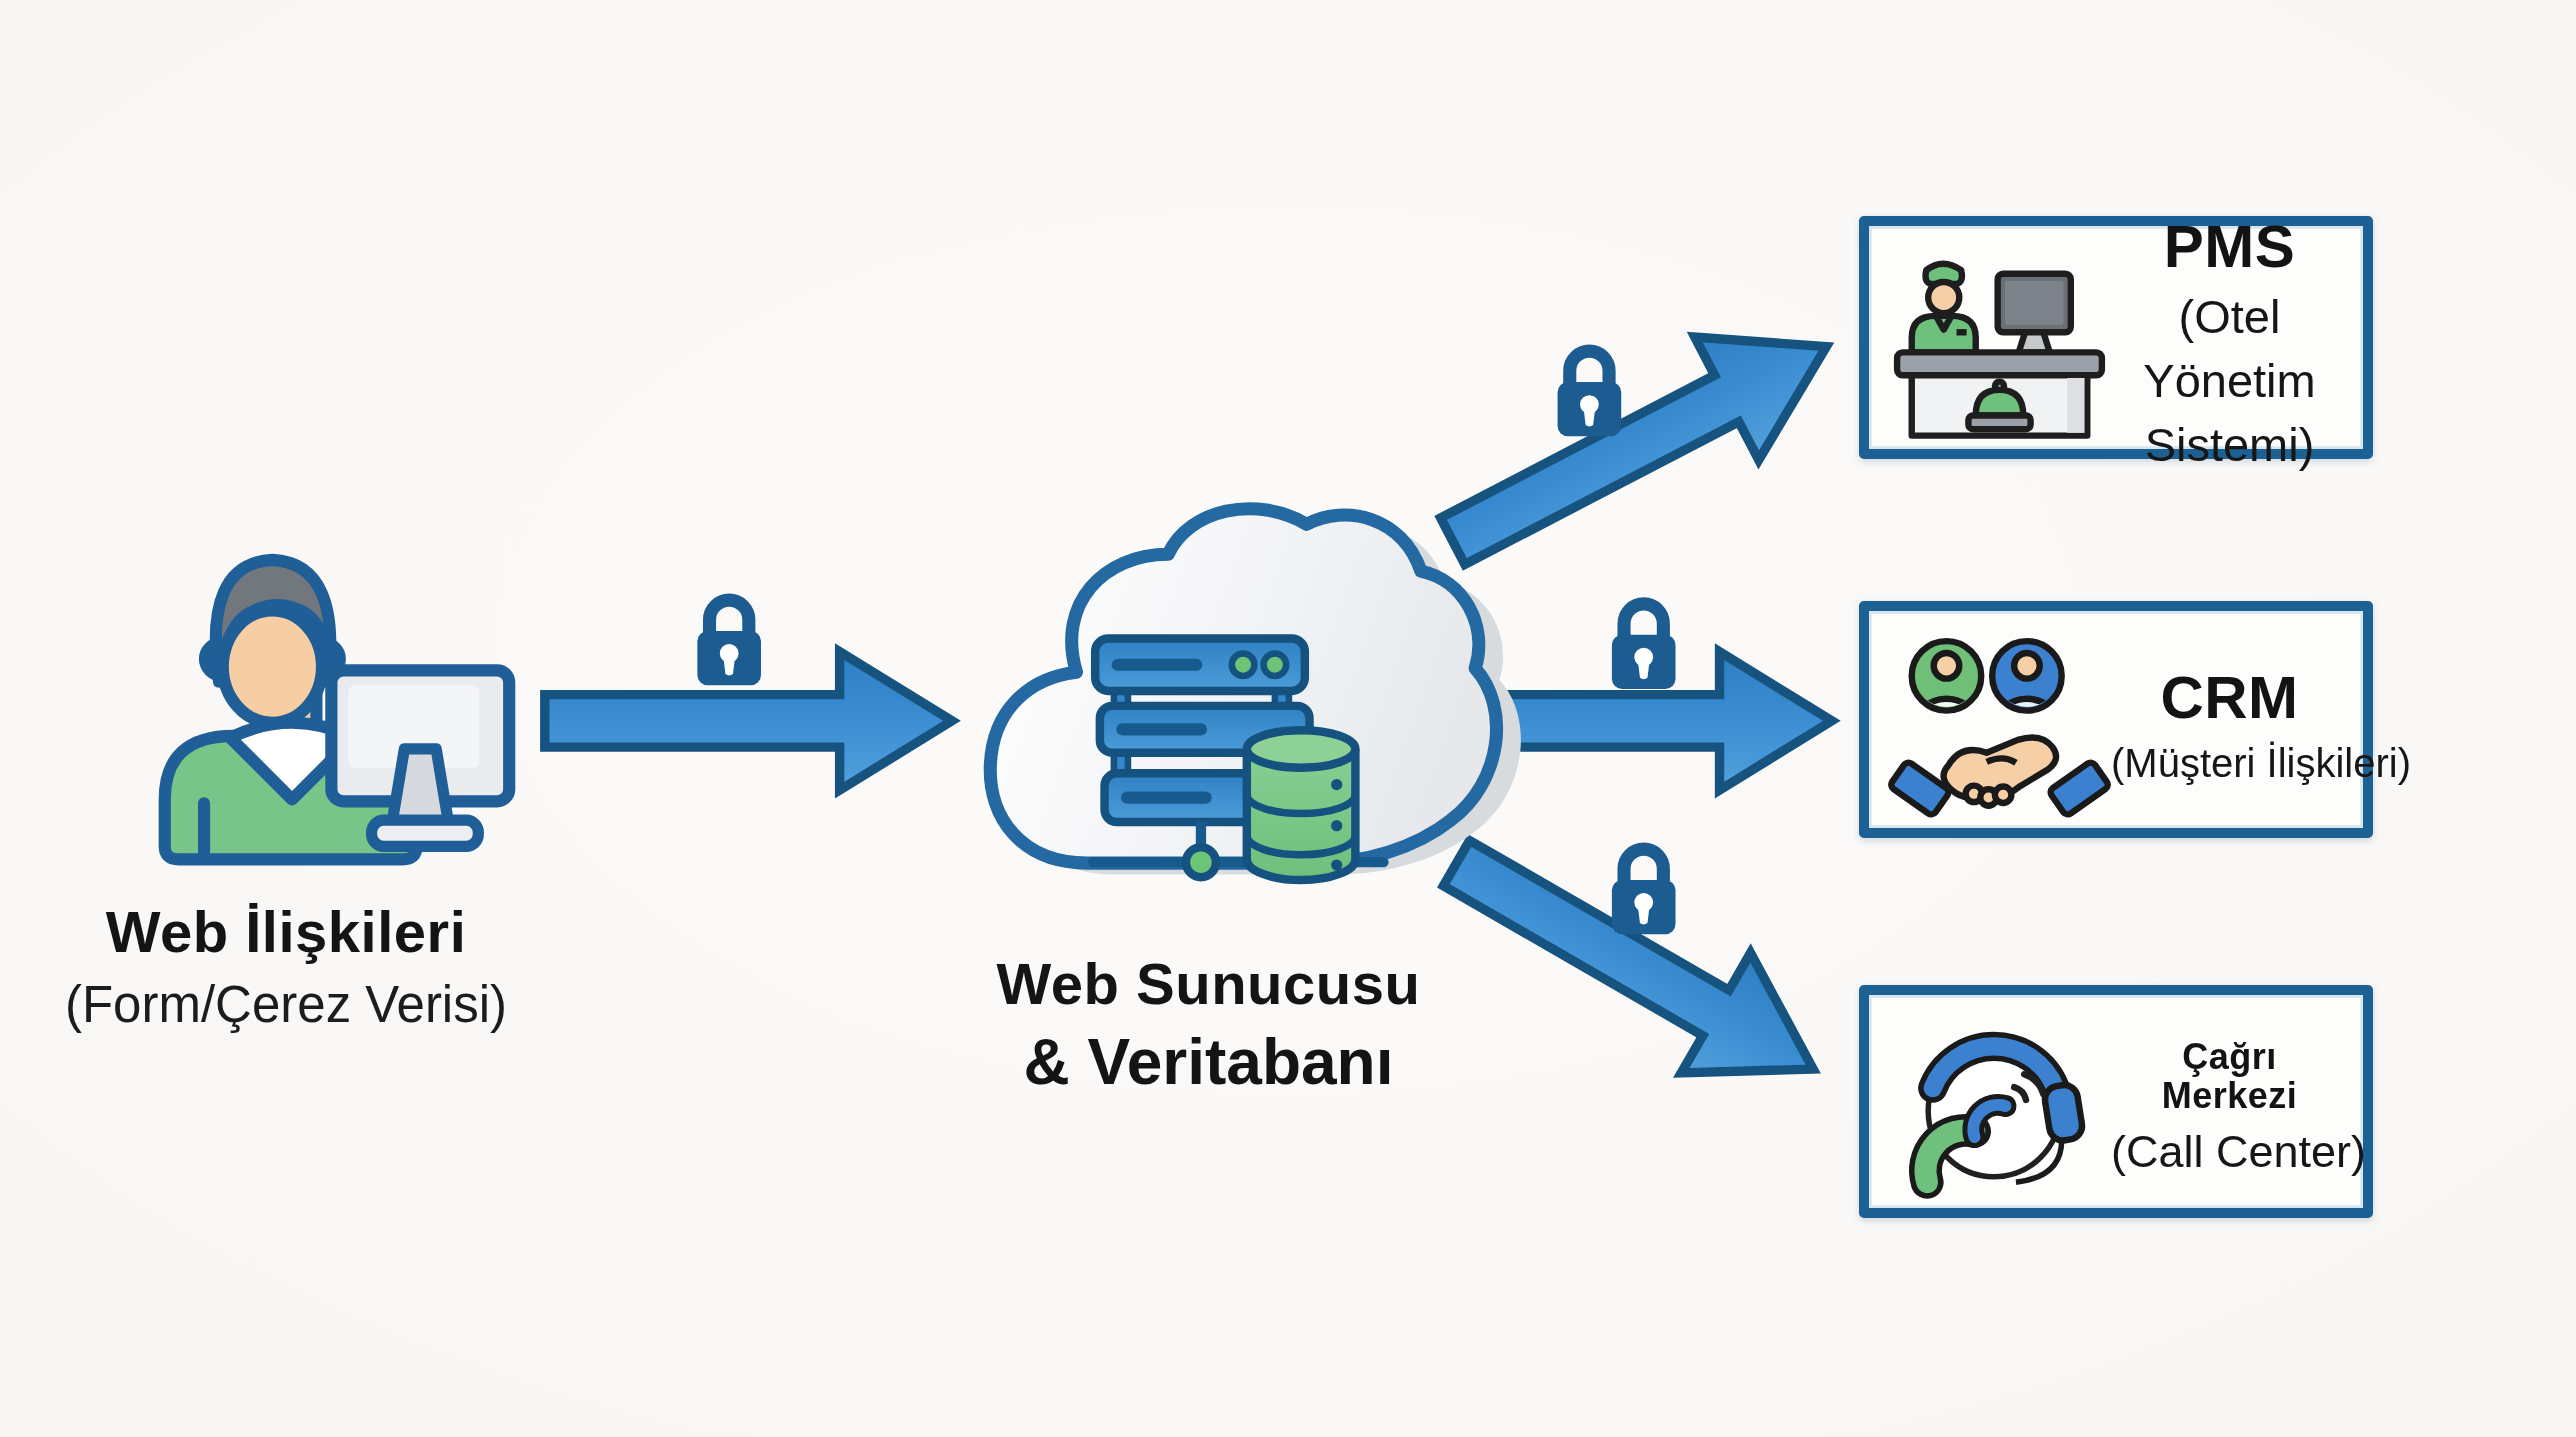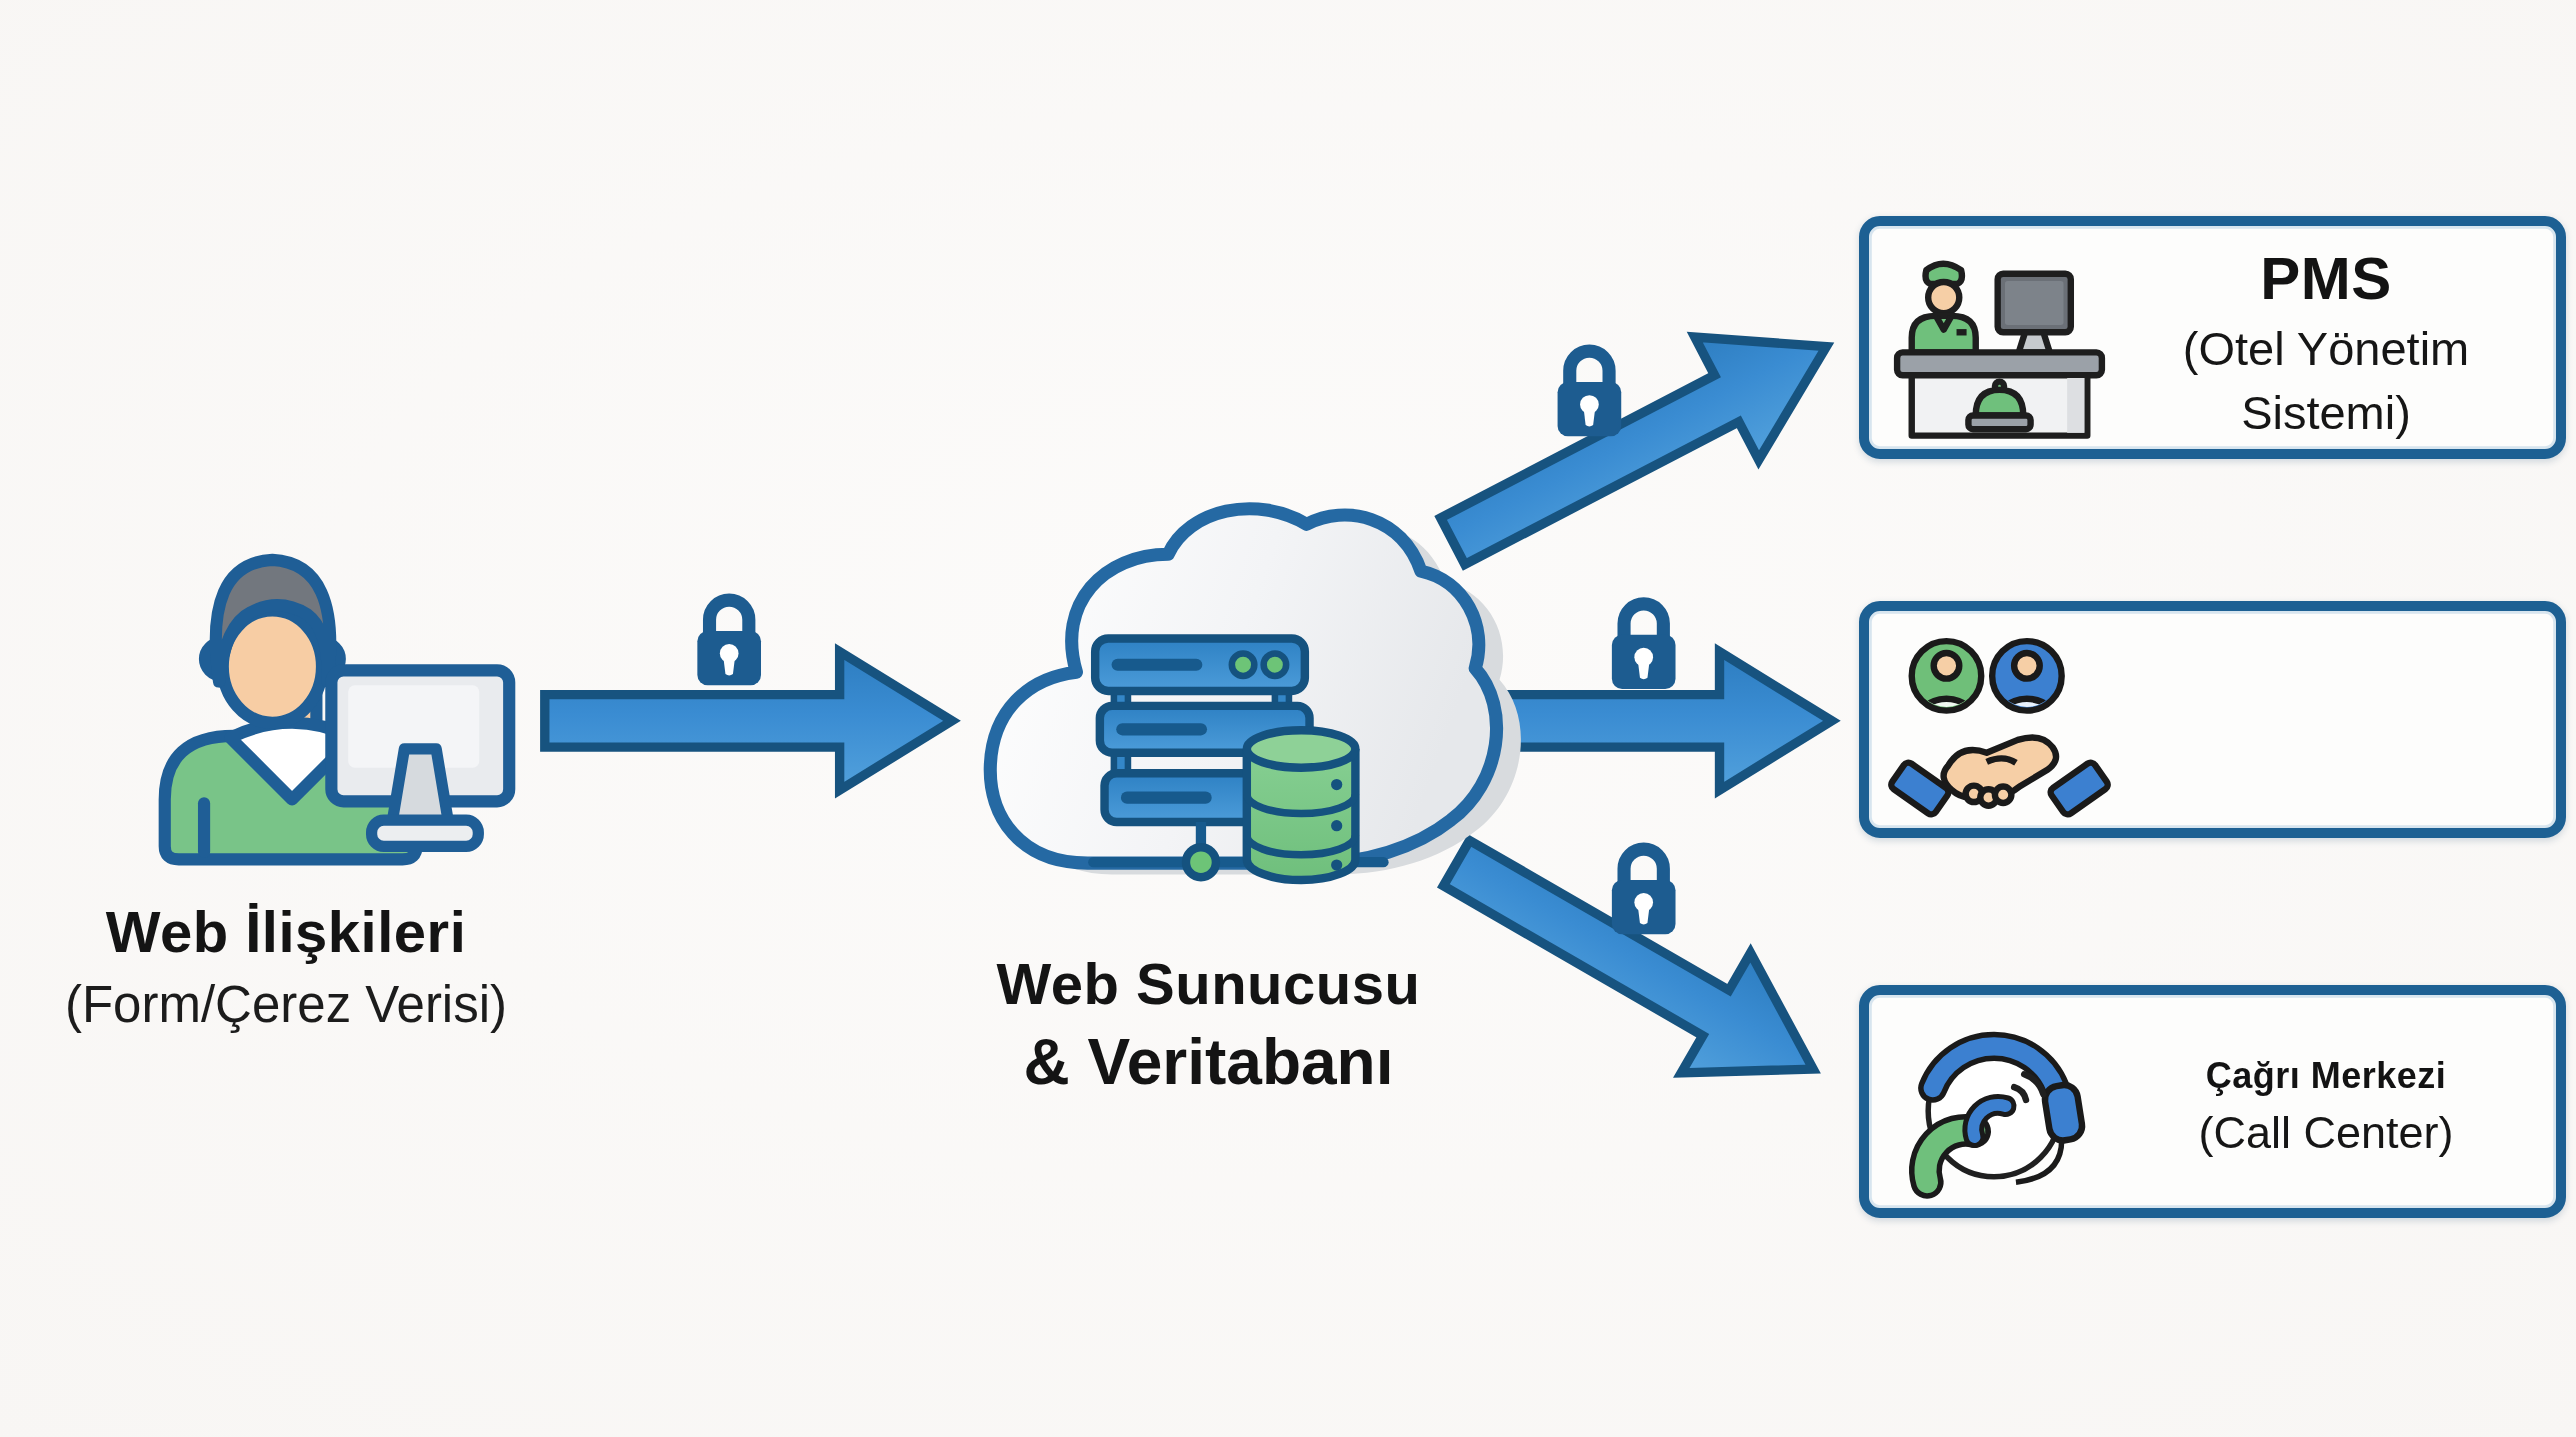--- a/index.html
+++ b/index.html
@@ -18,25 +18,25 @@
   .node-label .l1 { font-weight: bold; font-size: 58px; line-height: 1.12; letter-spacing: 0.5px; }
   .node-label .l2 { font-size: 51px; line-height: 1.2; margin-top: 9.4px; color: #1c1c1c; }
   .node-label .l2.bold { font-weight: bold; font-size: 64px; margin-top: 7.5px; color: #141414; }
   #visitor-label { left: 17px;  top: 900px; width: 538px; }
   #server-label  { left: 972px; top: 952px; width: 473px; }
 
   
   .sys-box {
     position: absolute;
     left: 1859px;
-    width: 707px;
+    width: 514px;
     box-sizing: border-box;
     background: #fdfdfc;
     border: 10.3px solid #1d6093;
-    border-radius: 21px;
+    border-radius: 5px;
     box-shadow: 0 2.8px 7.5px rgba(25, 70, 110, 0.18), inset 0 0 0 2.8px rgba(130, 175, 210, 0.30);
     display: flex;
     align-items: center;
     padding: 16px 15px 0 19px;
   }
   #box-pms { top: 216px;  height: 243px; }
   #box-crm { top: 601px;  height: 237px; }
   #box-cc  { top: 985px; height: 233px; }
   .box-icon { width: 223px; height: 192px; flex: 0 0 auto; }
   .box-text { flex: 1 1 auto; text-align: center; color: #131313; min-width: 0; }
@@ -230,20 +230,24 @@
         <g transform="translate(226,158) rotate(-35)">
           <rect x="-52" y="-17" width="58" height="34" rx="6" fill="#3c80d0"></rect>
         </g>
         <path d="M 64 146 Q 78 122 106 132 L 140 118 Q 166 110 178 126 Q 188 140 172 151 L 142 169 Q 124 184 102 177 Q 82 186 68 173 Q 52 159 64 146 Z" fill="#f6cfa6" stroke-linejoin="round"></path>
         <circle cx="92" cy="177" r="9" fill="#f6cfa6"></circle>
         <circle cx="108" cy="181" r="9" fill="#f6cfa6"></circle>
         <circle cx="124" cy="178" r="9" fill="#f6cfa6"></circle>
         <path d="M 106 142 Q 124 134 138 143" fill="none"></path>
       </g>
     </svg>
+    <div class="box-text">
+      <div class="box-title">CRM</div>
+      <div class="box-sub">(Müşteri İlişkileri)</div>
+    </div>
   </div>
 
   <div class="sys-box" id="box-cc">
     <svg class="box-icon" viewBox="0 0 240 210">
       <circle cx="114" cy="106" r="72" fill="#ffffff" stroke="#202020" stroke-width="6"></circle>
       <path d="M 47 81 A 72 72 0 0 1 181 81" fill="none" stroke="#1a1a1a" stroke-width="32" stroke-linecap="round"></path>
       <path d="M 47 81 A 72 72 0 0 1 181 81" fill="none" stroke="#3c80d0" stroke-width="20" stroke-linecap="round"></path>
       <g transform="rotate(-9 190 108)">
         <rect x="172" y="78" width="36" height="60" rx="15" fill="#3c80d0" stroke="#1a1a1a" stroke-width="7"></rect>
       </g>

